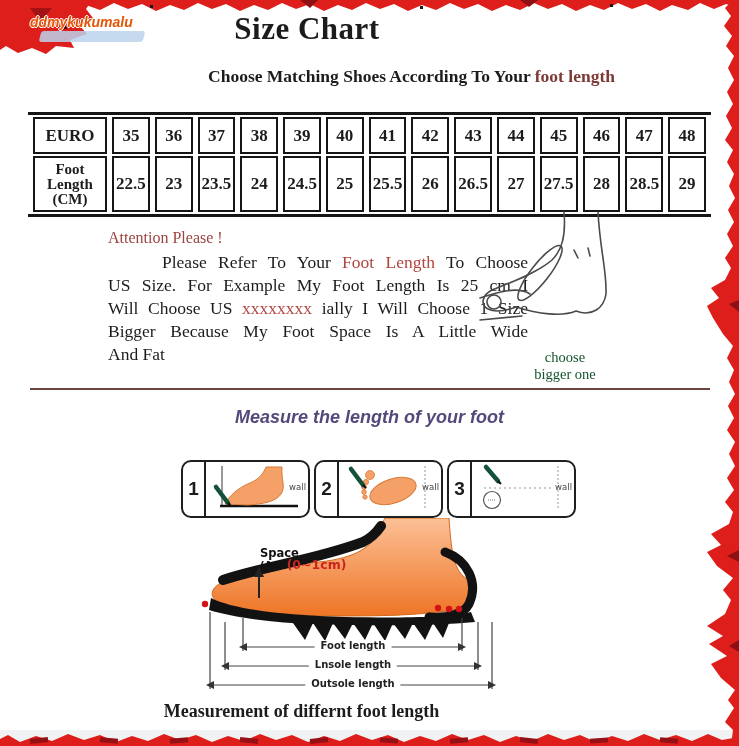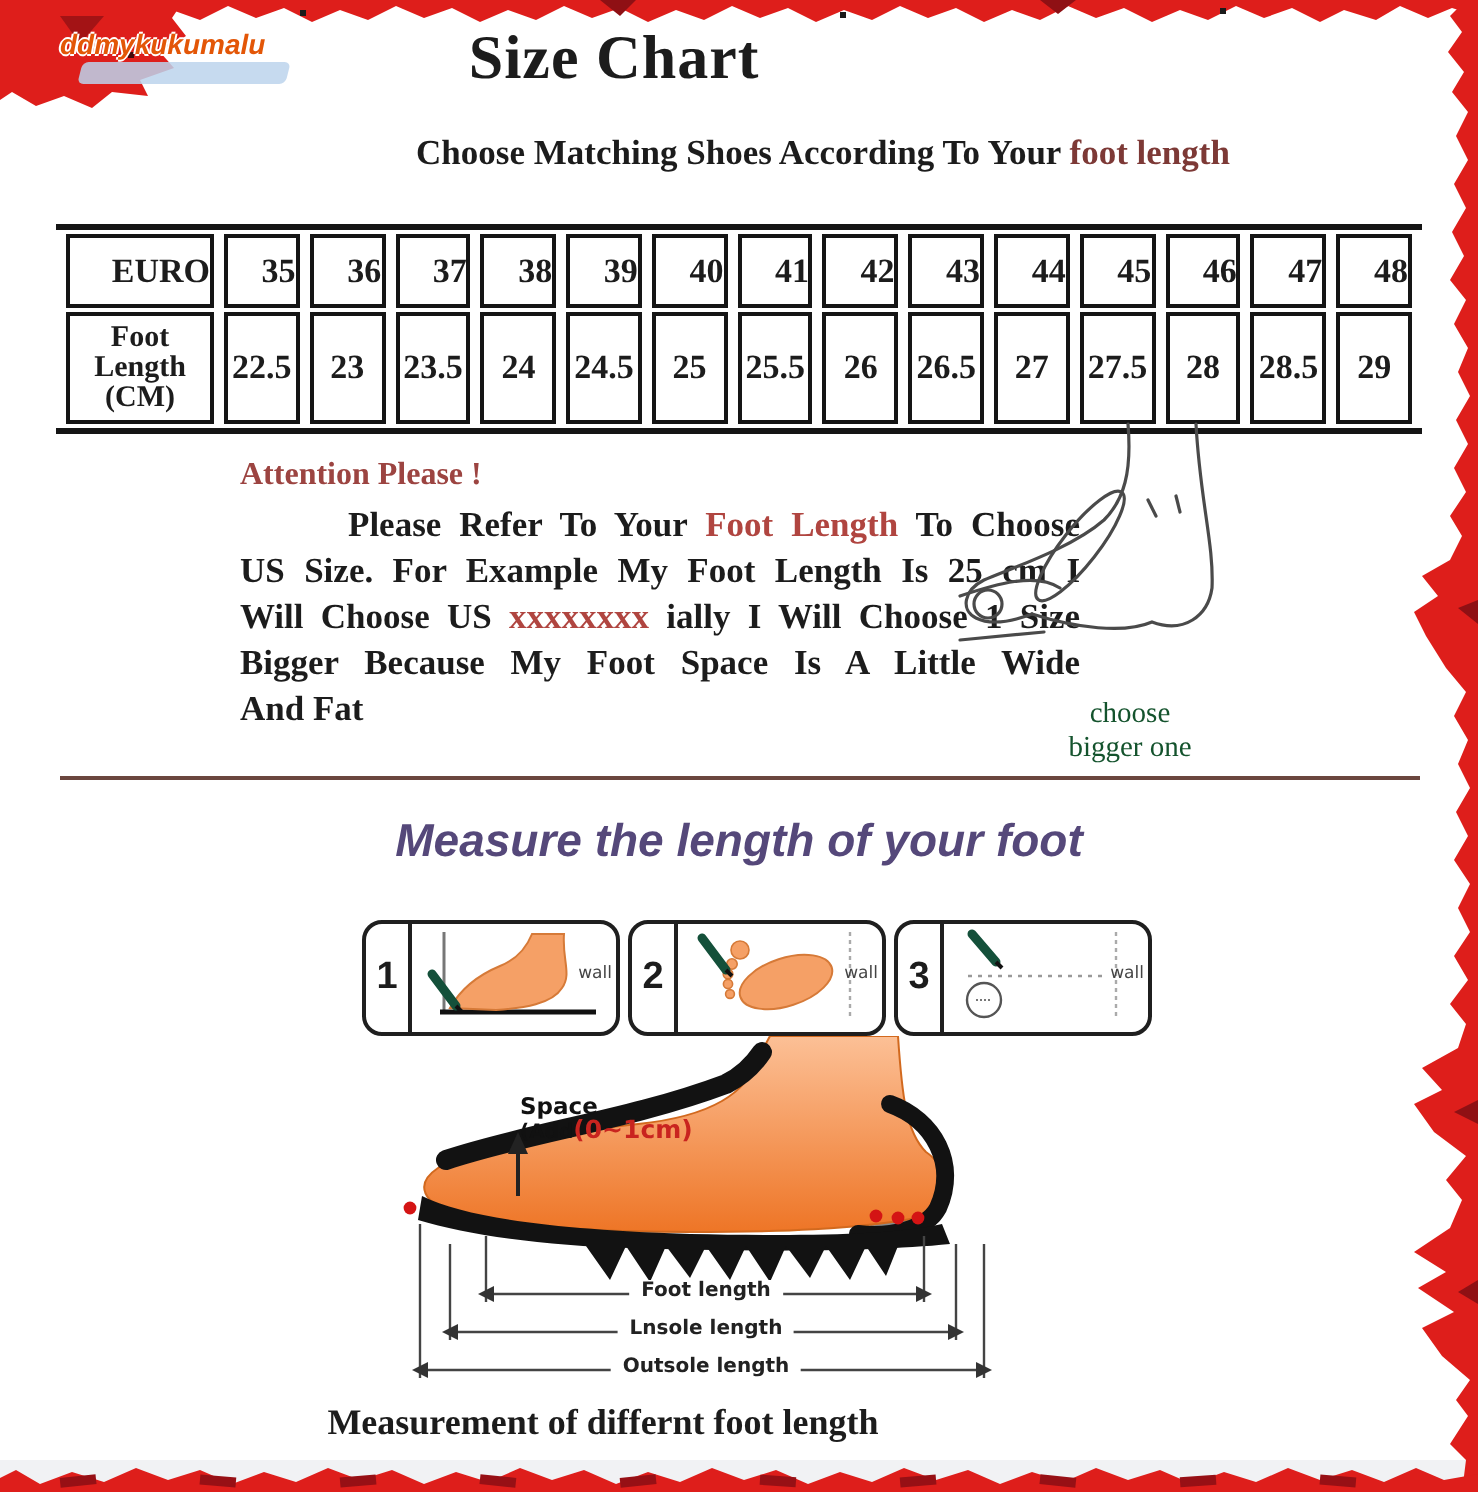--- a/index.html
+++ b/index.html
@@ -16,37 +16,37 @@
              text-shadow:-1px 0 #fff,1px 0 #fff,0 -1px #fff,0 1px #fff;}
   
   #title{left:0;top:11px;width:614px;text-align:center;font-size:31px;font-weight:bold;letter-spacing:.5px;}
   #subtitle{left:0;top:66px;width:739px;text-align:center;font-size:17.5px;font-weight:bold;margin-left:42px;}
   #subtitle .hl{color:#7d3936;}
   
   #table-wrap{left:28px;top:112px;}
   table.size{border-collapse:separate;border-spacing:5px 2px;border-top:3px solid #151515;
              border-bottom:3px solid #151515;width:683px;table-layout:fixed;}
   .size td{border:2px solid #151515;text-align:center;vertical-align:middle;font-weight:bold;background:#fff;padding:0;}
-  .size tr.r1 td{height:33px;font-size:17px;text-align:right;}
+  .size tr.r1 td{height:33px;font-size:17px;}
   .size tr.r2 td{height:52px;font-size:17px;}
   .size td:first-child{width:70px;}
   .size td.len-head div{font-size:15px;line-height:15px;font-weight:bold;}
   
-  #attention{left:120px;top:229px;width:420px;font-weight:bold;}
+  #attention{left:108px;top:229px;width:420px;}
   #attention-heading{font-size:16px;color:#9c4441;margin-bottom:4px;}
   .attn-line{font-size:17.5px;line-height:23px;text-align:justify;text-align-last:justify;white-space:normal;}
   .attn-line.indent{padding-left:54px;}
   .attn-line.last{text-align:left;text-align-last:left;}
   .red-text{color:#b04540;}
   
   #foot-sketch{left:478px;top:210px;}
   #choose-note{left:512px;top:349px;width:106px;text-align:center;font-size:14.5px;line-height:17px;color:#14532d;}
   #divider{left:30px;top:388px;width:680px;height:2px;background:#6b463e;}
   #measure-heading{left:0;top:407px;width:739px;text-align:center;font-family:"Liberation Sans",sans-serif;
-                   font-weight:bold;font-style:italic;font-size:23px;color:#55487a;}
+                   font-weight:bold;font-style:italic;font-size:18px;color:#55487a;}
   
   #steps{left:181px;top:460px;display:flex;gap:4px;z-index:2;}
   .panel{width:125px;height:54px;border:2px solid #1f1f1f;border-radius:10px;background:#fff;display:flex;}
   .panel-num{width:21px;border-right:2px solid #1f1f1f;display:flex;align-items:center;justify-content:center;
              font-weight:bold;font-size:19px;font-family:"Liberation Sans",sans-serif;border-radius:8px 0 0 8px;}
   .panel-art{flex:1;position:relative;}
   .wall-label{position:absolute;right:2px;top:20px;font-size:8.5px;color:#444;font-family:"DejaVu Sans",sans-serif;}
   
   #big-foot{left:195px;top:518px;z-index:1;}
   #space-label{left:260px;top:548px;z-index:2;font-family:"DejaVu Sans",sans-serif;line-height:11px;}

